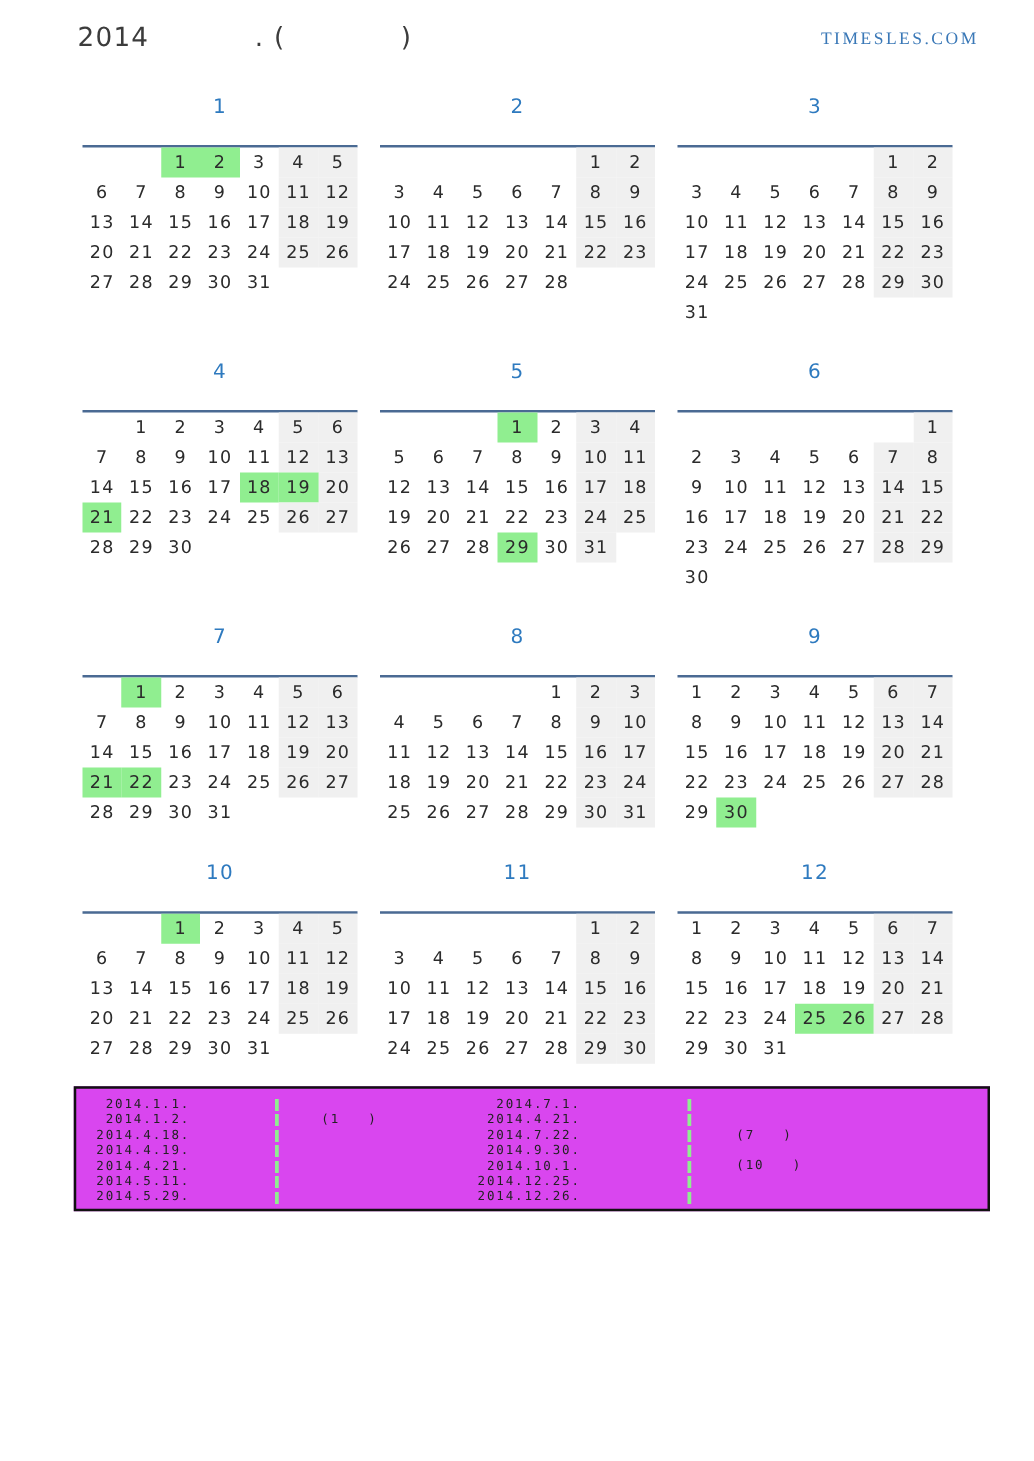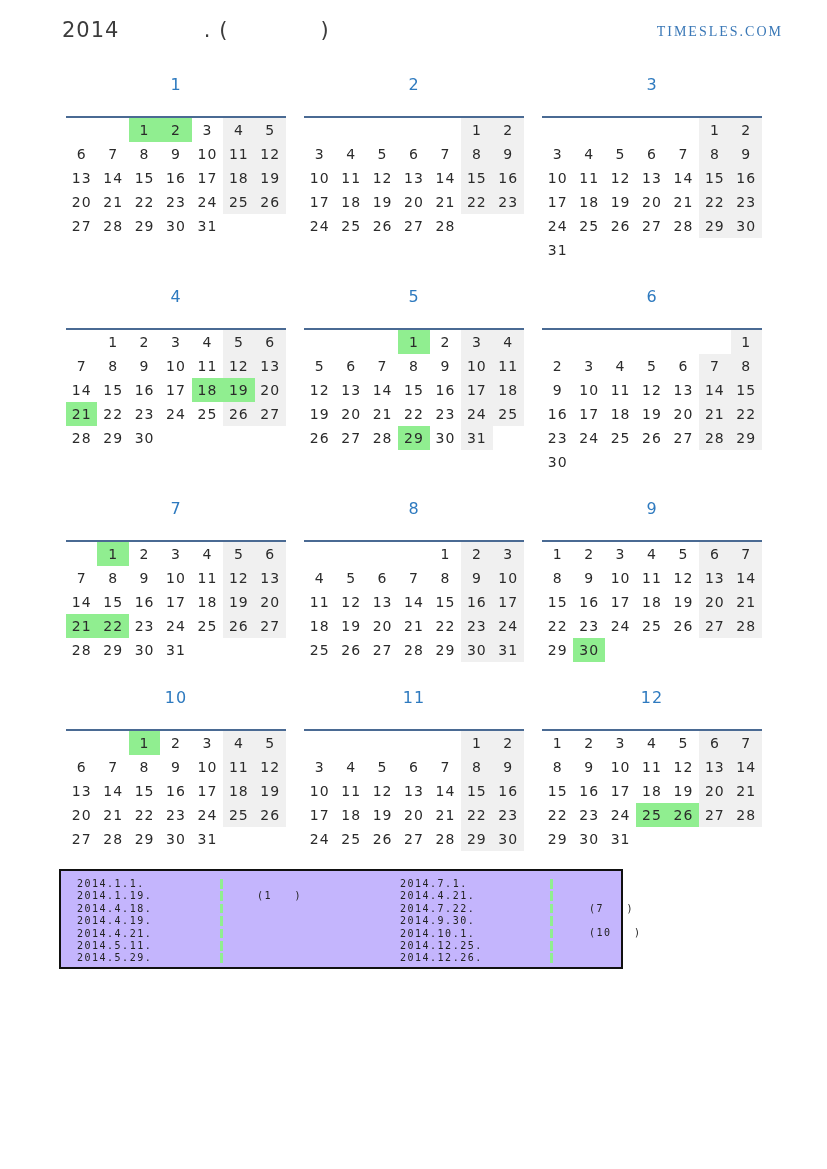--- a/index.html
+++ b/index.html
@@ -15,26 +15,26 @@
   .month{position:absolute;width:220px;}
   .mtitle{height:30px;line-height:30px;text-align:center;color:var(--accent);
           font-size:16px;letter-spacing:1px;}
   .mgrid{margin-top:16px;border-top:2px solid var(--line);display:grid;
          grid-template-columns:repeat(7,1fr);}
   .cell{height:24px;line-height:24px;text-align:center;font-size:14px;color:#2b2b2b;
         letter-spacing:1px;}
   .cell.weekend{background:var(--weekend);}
   .cell.holiday{background:var(--green);}
   
-  .legend-box{position:absolute;left:59px;top:869px;width:564px;height:100px;
-              border:2px solid #111;box-sizing:border-box;background:#c4b5fd;}
+  .legend-box{position:absolute;left:59px;top:869px;width:733px;height:100px;
+              border:2px solid #111;box-sizing:border-box;background:#d946ef;text-align:right;}
   .legend-dates{position:absolute;top:7px;font-family:"DejaVu Sans Mono","Liberation Mono",monospace;
                 font-size:10px;line-height:12.4px;letter-spacing:1.5px;color:#222;white-space:pre;}
   #legend-left-dates{left:16px;}
-  #legend-right-dates{left:321px;margin-left:18px;}
+  #legend-right-dates{left:321px;}
   .legend-bar{position:absolute;top:8px;width:3px;height:86px;
               background:repeating-linear-gradient(to bottom,var(--green) 0px,var(--green) 9.5px,
                          transparent 9.5px,transparent 12.4px);}
   .legend-bar.left{left:159px;}
   .legend-bar.right{left:489px;}
   .legend-label{position:absolute;font-family:"DejaVu Sans Mono","Liberation Mono",monospace;
                 font-size:10px;letter-spacing:1.5px;color:#222;white-space:pre;}
   #legend-left-label{left:196px;top:19px;}
   #legend-right-label-1{left:528px;top:32px;}
   #legend-right-label-2{left:528px;top:56px;}
@@ -502,21 +502,21 @@
           <div class="cell weekend">27</div>
           <div class="cell weekend">28</div>
           <div class="cell">29</div>
           <div class="cell">30</div>
           <div class="cell">31</div>
         </div>
       </div>
     </div>
 
   <div class="legend-box">
-    <div id="legend-left-dates" class="legend-dates"><div>2014.1.1.</div><div>2014.1.19.</div><div>2014.4.18.</div><div>2014.4.19.</div><div>2014.4.21.</div><div>2014.5.11.</div><div>2014.5.29.</div></div>
+    <div id="legend-left-dates" class="legend-dates"><div>2014.1.1.</div><div>2014.1.2.</div><div>2014.4.18.</div><div>2014.4.19.</div><div>2014.4.21.</div><div>2014.5.11.</div><div>2014.5.29.</div></div>
     <div class="legend-bar left"></div>
     <div id="legend-left-label" class="legend-label">(1   )</div>
 
     <div id="legend-right-dates" class="legend-dates"><div>2014.7.1.</div><div>2014.4.21.</div><div>2014.7.22.</div><div>2014.9.30.</div><div>2014.10.1.</div><div>2014.12.25.</div><div>2014.12.26.</div></div>
     <div class="legend-bar right"></div>
     <div id="legend-right-label-1" class="legend-label">(7   )</div>
     <div id="legend-right-label-2" class="legend-label">(10   )</div>
   </div>
 </div>
 

